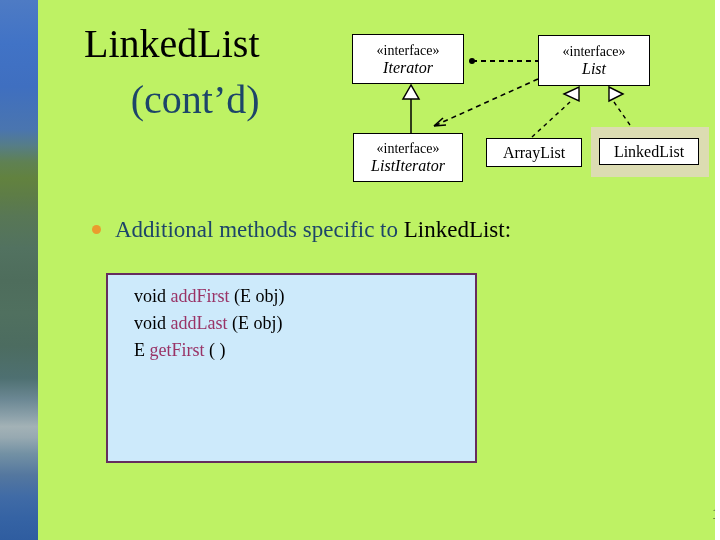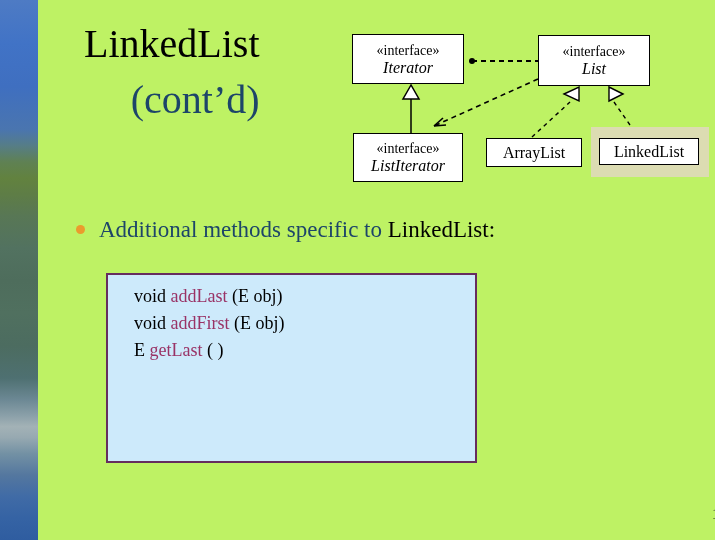--- a/index.html
+++ b/index.html
@@ -31,21 +31,21 @@
   .ubox.cls{font-size:16px;font-style:normal;}
   .box-iterator{left:341px;top:34px;width:112px;height:50px;}
   .box-list{left:527px;top:35px;width:112px;height:51px;}
   .box-listiterator{left:342px;top:133px;width:110px;height:49px;}
   .box-arraylist{left:475px;top:138px;width:96px;height:29px;}
   .hl-linkedlist{position:absolute;left:580px;top:127px;width:118px;height:50px;
     background:var(--highlight-khaki);}
   .box-linkedlist{left:588px;top:138px;width:100px;height:27px;}
 
   
-  .bullet-row{position:absolute;left:76px;top:215px;display:flex;align-items:flex-start;}
+  .bullet-row{position:absolute;left:92px;top:215px;display:flex;align-items:flex-start;}
   .bullet-dot{width:9px;height:9px;border-radius:50%;background:var(--bullet-orange);
     margin:10px 14px 0 0;flex:0 0 auto;}
   .bullet-text{font-size:23px;line-height:30px;color:var(--title-blue);}
   .bullet-text .code-term{color:#000;}
 
   
   .code-box{position:absolute;left:106px;top:273px;width:371px;height:190px;
     box-sizing:border-box;background:var(--code-bg);border:2px solid var(--code-border);
     padding:8px 0 0 26px;font-size:18px;line-height:27px;color:#000;}
   .code-line .mname{color:var(--method-maroon);}
@@ -116,19 +116,19 @@
       <span>LinkedList</span>
     </div>
   </div>
 
   <div class="bullet-row">
     <span class="bullet-dot"></span>
     <span class="bullet-text"><span>Additional methods specific to </span><span class="code-term">LinkedList:</span></span>
   </div>
 
   <div class="code-box">
+    <div class="code-line"><span>void </span><span class="mname">addFirst</span><span> (E obj)</span></div>
     <div class="code-line"><span>void </span><span class="mname">addLast</span><span> (E obj)</span></div>
-    <div class="code-line"><span>void </span><span class="mname">addFirst</span><span> (E obj)</span></div>
-    <div class="code-line"><span>E </span><span class="mname">getLast</span><span> ( )</span></div>
+    <div class="code-line"><span>E </span><span class="mname">getFirst</span><span> ( )</span></div>
   </div>
 
   <div class="page-number">19</div>
 </div>
 
 </body></html>

